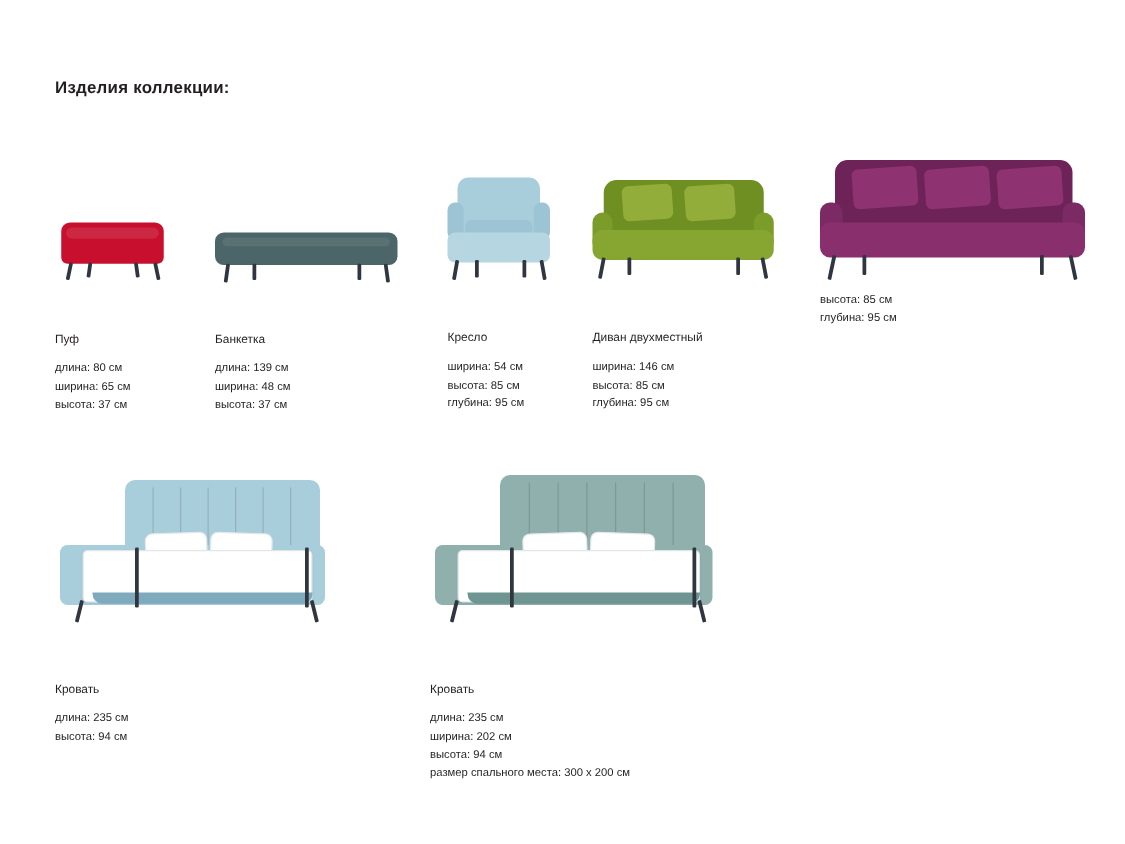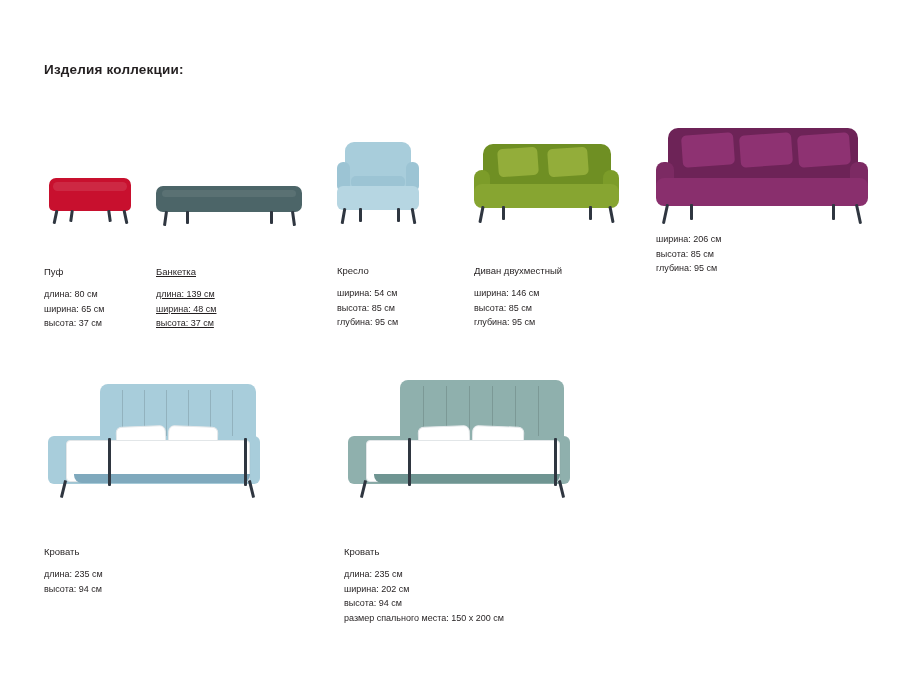--- a/index.html
+++ b/index.html
@@ -194,37 +194,37 @@
         <span style="left:26px; top:40px; width:3px; height:12px; transform:rotate(8deg);"></span>
         <span style="left:64px; top:40px; width:3px; height:12px; transform:rotate(-8deg);"></span>
       </div>
     </div>
     <div class="name" style="margin-top:34px;">Пуф</div>
     <div class="spec">длина: 80 см</div>
     <div class="spec">ширина: 65 см</div>
     <div class="spec">высота: 37 см</div>
   </div>
 
-  <div class="product" style="left:156px; top:170px; width:170px;text-decoration:underline;">
+  <div class="product" style="left:172px; top:170px; width:170px;">
     <div class="art" style="height:62px;">
       <div class="bench-body" style="left:0px; top:16px;"></div>
       <div class="legs">
         <span style="left:8px; top:41px; width:3px; height:15px; transform:rotate(8deg);"></span>
         <span style="left:136px; top:41px; width:3px; height:15px; transform:rotate(-8deg);"></span>
         <span style="left:30px; top:41px; width:3px; height:13px;"></span>
         <span style="left:114px; top:41px; width:3px; height:13px;"></span>
       </div>
     </div>
     <div class="name" style="margin-top:34px;">Банкетка</div>
     <div class="spec">длина: 139 см</div>
     <div class="spec">ширина: 48 см</div>
     <div class="spec">высота: 37 см</div>
   </div>
 
-  <div class="product" style="left:337px; top:140px; width:120px;">
+  <div class="product" style="left:358px; top:140px; width:120px;">
     <div class="art" style="height:92px;">
       <div class="chair-back" style="top:2px;"></div>
       <div class="chair-cushion" style="top:36px;"></div>
       <div class="chair-armL" style="top:22px;"></div>
       <div class="chair-armR" style="top:22px;"></div>
       <div class="chair-seat" style="top:46px;"></div>
       <div class="legs">
         <span style="left:5px; top:68px; width:3px; height:16px; transform:rotate(10deg);"></span>
         <span style="left:75px; top:68px; width:3px; height:16px; transform:rotate(-10deg);"></span>
         <span style="left:22px; top:68px; width:3px; height:14px;"></span>
@@ -267,21 +267,20 @@
       <div class="sofa-arm" style="left:0px; top:42px; width:18px; height:38px; background:#7c2a63;"></div>
       <div class="sofa-arm" style="left:194px; top:42px; width:18px; height:38px; background:#7c2a63;"></div>
       <div class="sofa-seat" style="left:0px; top:58px; width:212px; height:28px; background:#892f6d;"></div>
       <div class="legs">
         <span style="left:8px; top:84px; width:3px; height:20px; transform:rotate(12deg);"></span>
         <span style="left:201px; top:84px; width:3px; height:20px; transform:rotate(-12deg);"></span>
         <span style="left:34px; top:84px; width:3px; height:16px;"></span>
         <span style="left:176px; top:84px; width:3px; height:16px;"></span>
       </div>
     </div>
-    <div class="spec">ширина: 206 см</div>
     <div class="spec">высота: 85 см</div>
     <div class="spec">глубина: 95 см</div>
   </div>
 
   <div class="product" style="left:44px; top:378px; width:260px;">
     <div class="art" style="height:132px;">
       <div class="bed-head" style="left:56px; top:6px; width:156px; height:60px; background:#a8cddb;">
         <i style="left:22px;"></i>
           <i style="left:44px;"></i>
           <i style="left:66px;"></i>
@@ -325,16 +324,16 @@
         <span style="left:18px; top:102px; width:3px; height:18px; transform:rotate(14deg);"></span>
         <span style="left:216px; top:102px; width:3px; height:18px; transform:rotate(-14deg);"></span>
         <span style="left:64px; top:60px; width:3px; height:48px;"></span>
         <span style="left:210px; top:60px; width:3px; height:48px;"></span>
       </div>
     </div>
     <div class="name" style="margin-top:36px;">Кровать</div>
     <div class="spec">длина: 235 см</div>
     <div class="spec">ширина: 202 см</div>
     <div class="spec">высота: 94 см</div>
-    <div class="spec">размер спального места: 150 х 200 см</div>
+    <div class="spec">размер спального места: 300 х 200 см</div>
   </div>
 
 </div>
 
 </body></html>

